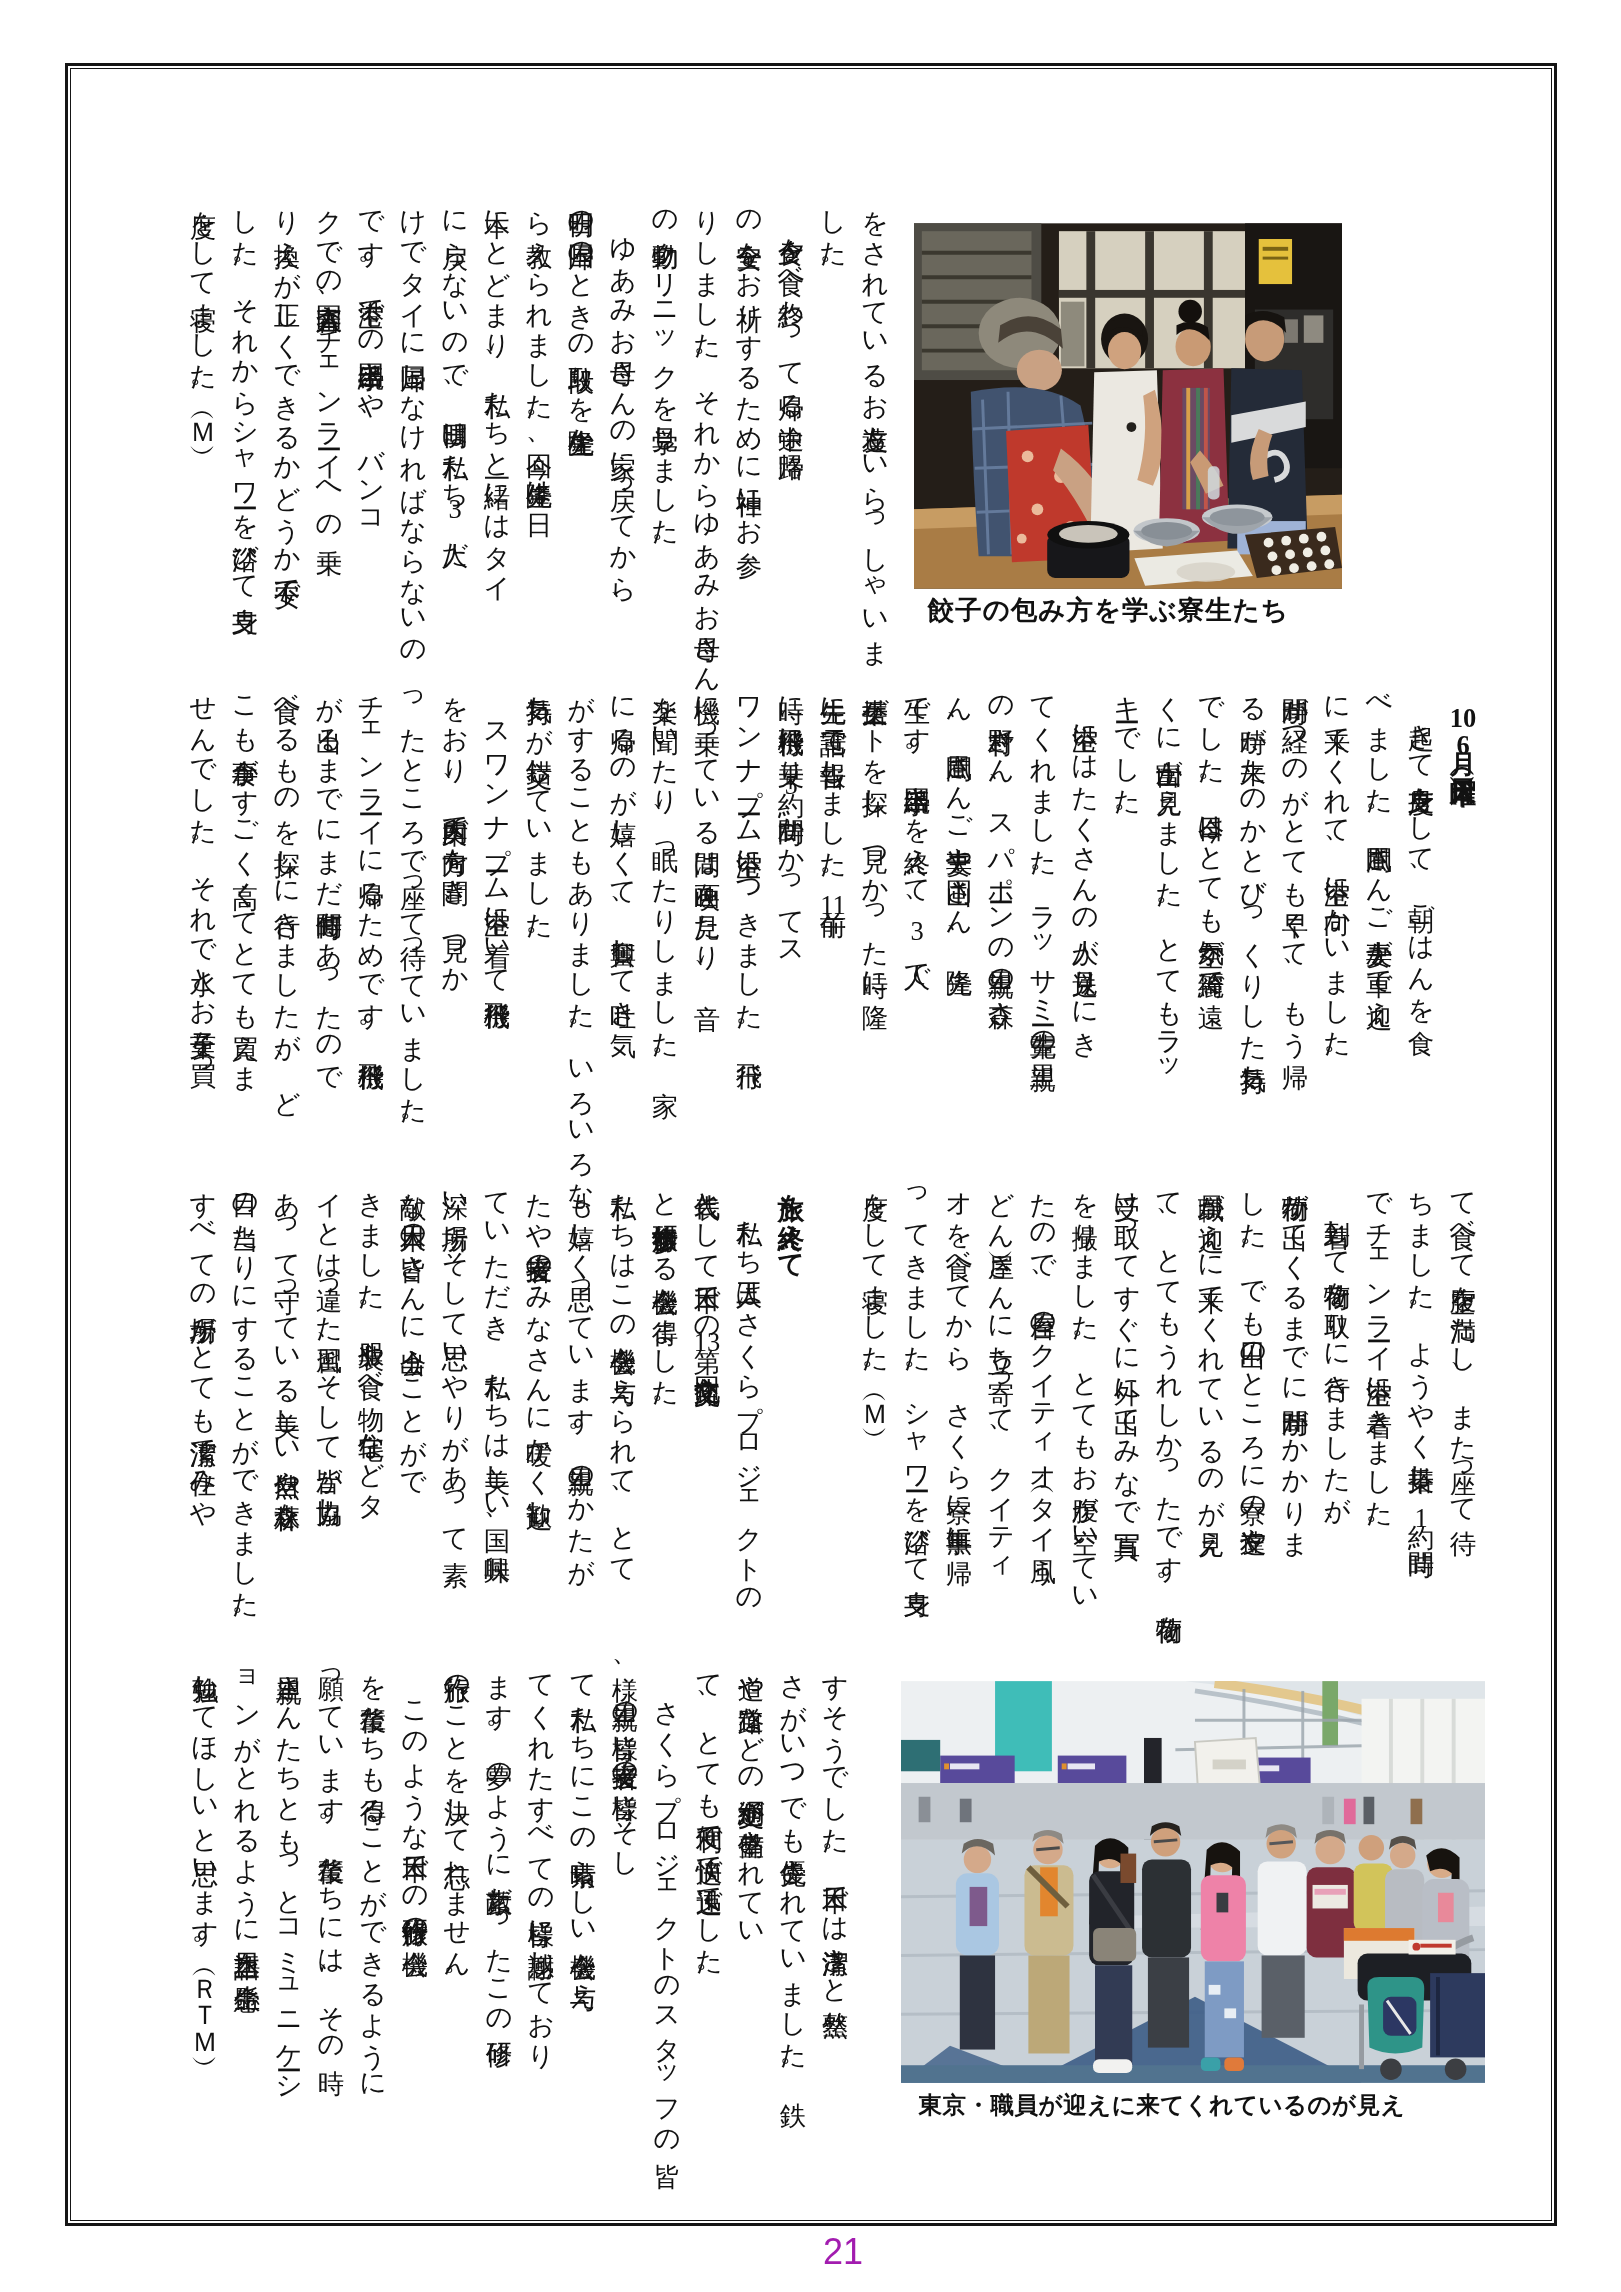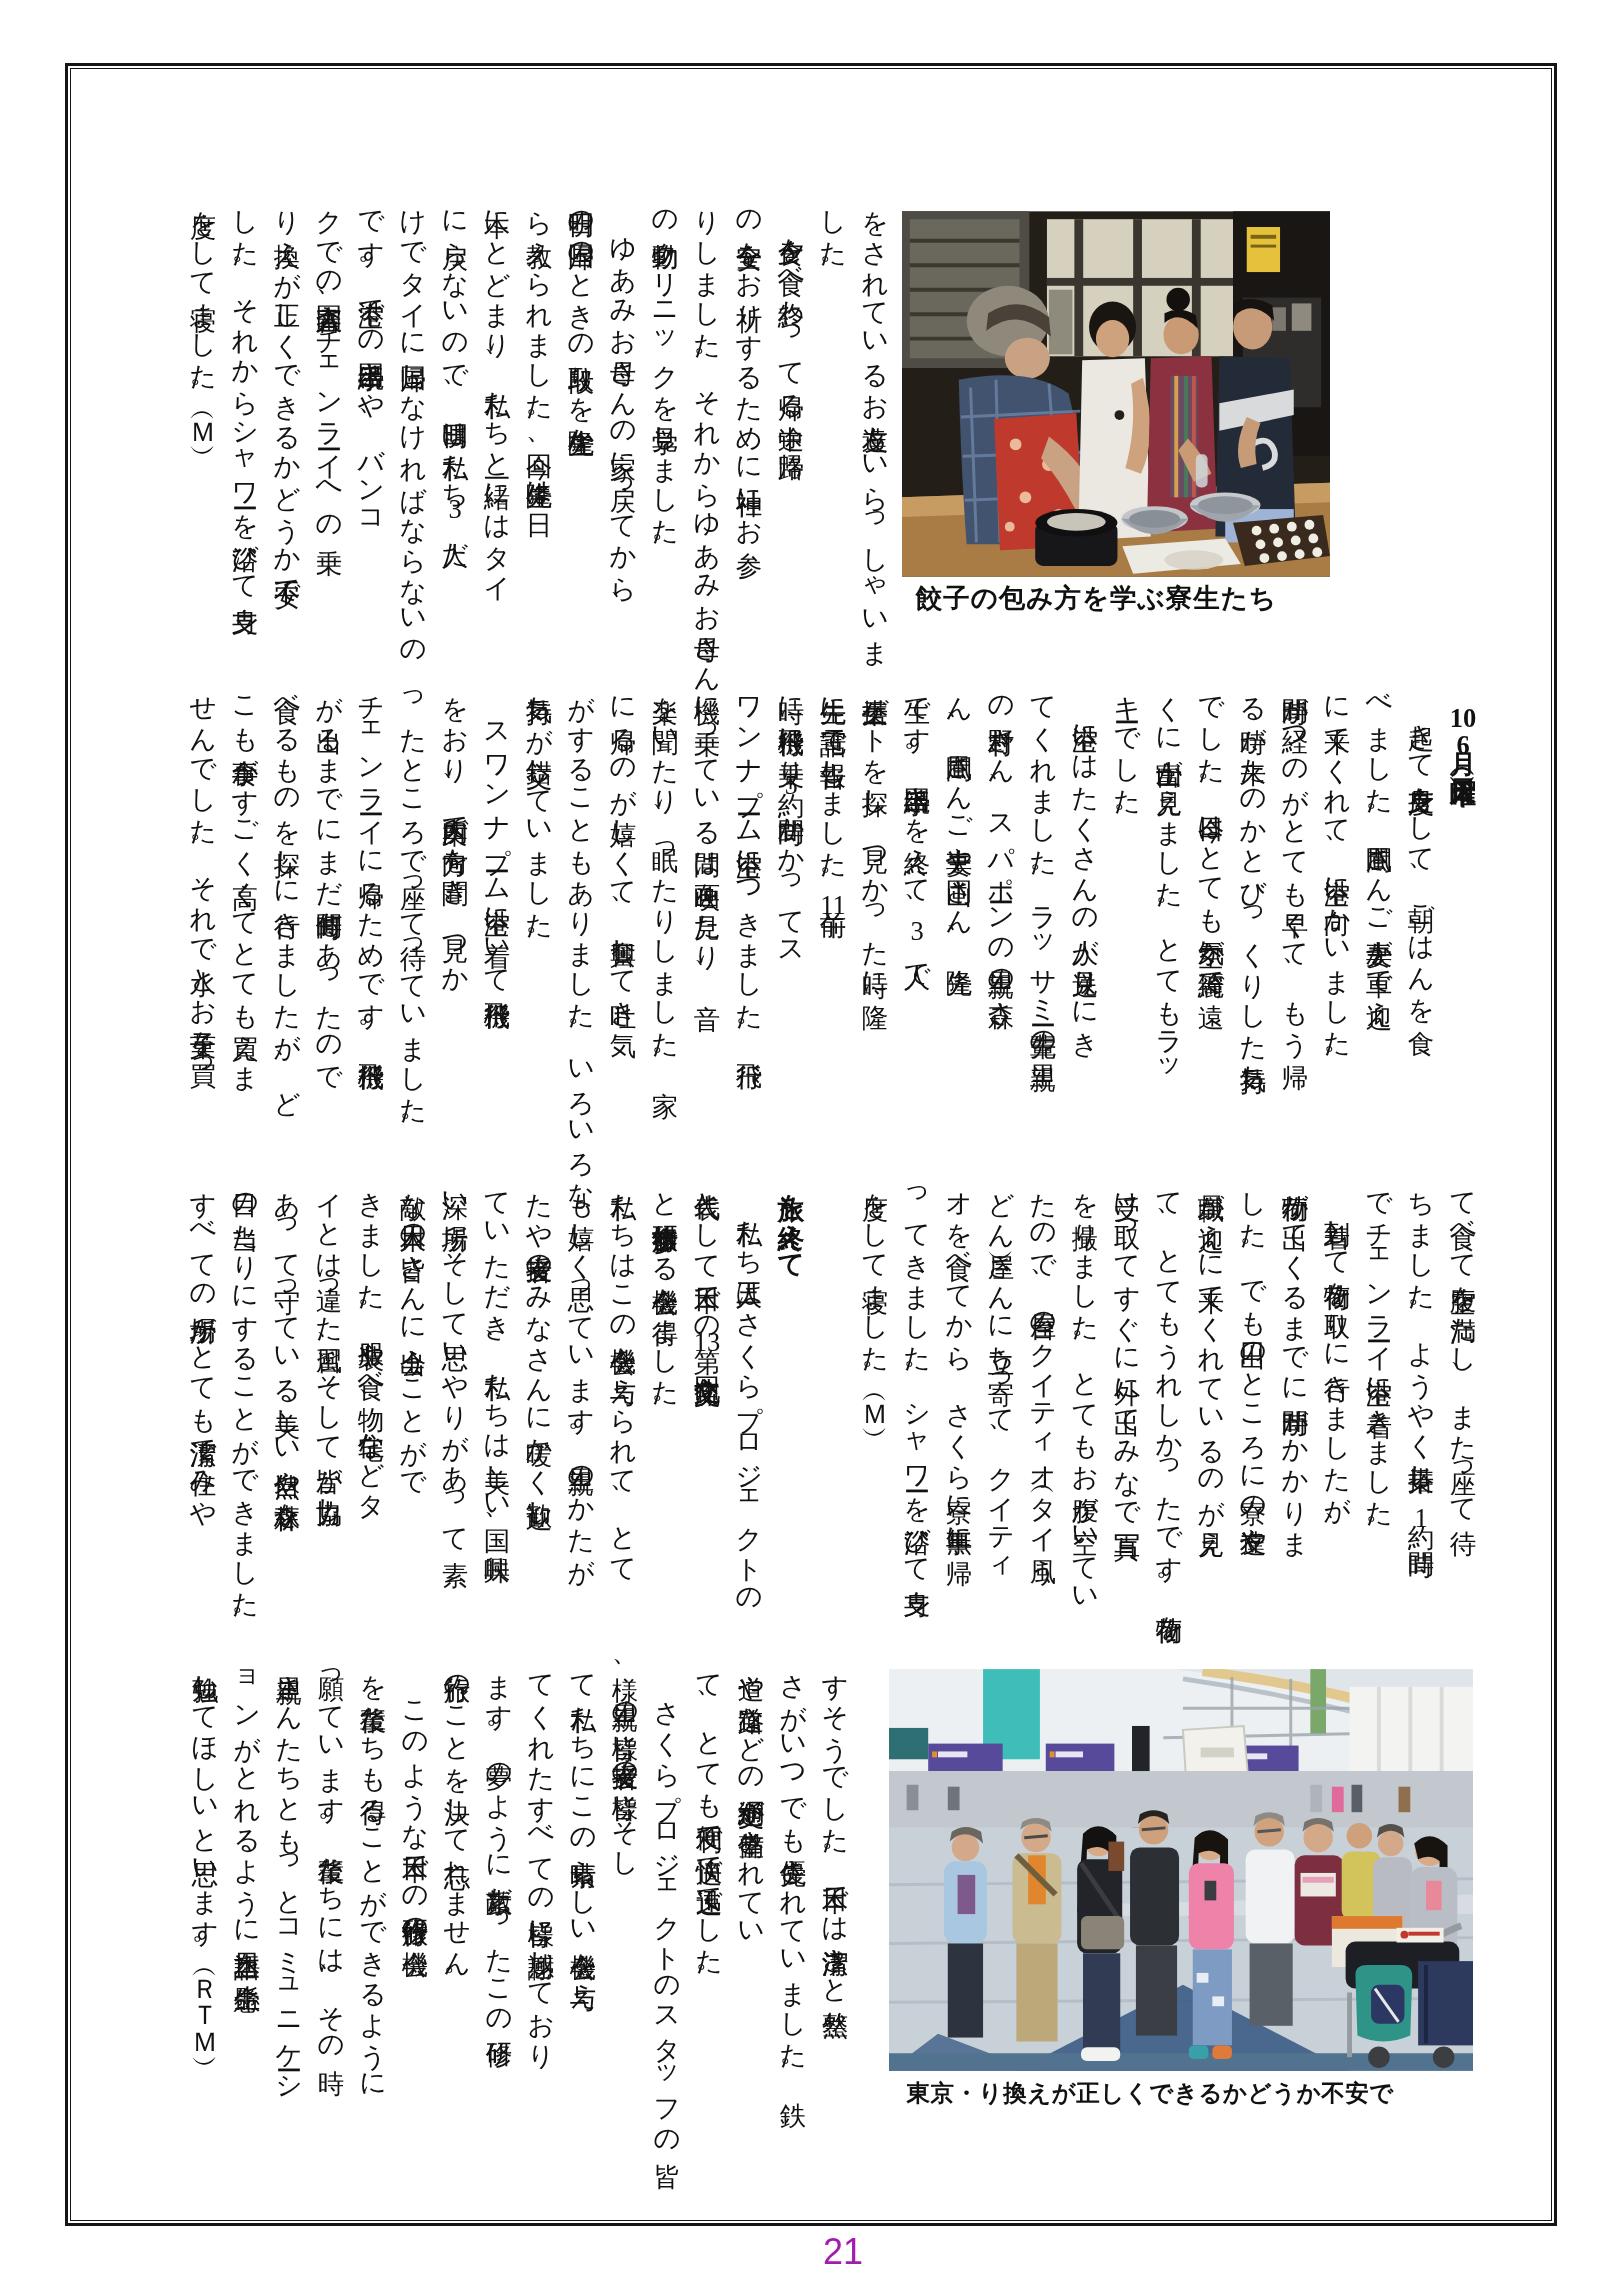--- a/index.html
+++ b/index.html
@@ -24,21 +24,21 @@
   .band1{left:186px;top:192px;width:710px;height:469px;}
   .band2{left:188px;top:678px;width:1296px;height:469px;}
   .band3{left:188px;top:1174px;width:1296px;height:469px;}
   .band4{left:186px;top:1656px;width:670px;height:502px;}
   .vcol{white-space:pre;}
   .vcol.heading{font-weight:bold;}
   .vcol.empty{width:42px;}
   .tcy{text-combine-upright:all;}
 
   
-  figure.photo{position:absolute;margin:0;padding:0;}
+  figure.photo{position:absolute;margin:12px;padding:0;}
   .photo1{left:902px;top:211px;width:428px;height:366px;}
   .photo2{left:889px;top:1669px;width:584px;height:402px;}
   figure.photo svg{display:block;}
   figcaption{
     position:absolute;
     font-family:"Liberation Sans","DejaVu Sans",sans-serif;
     font-weight:bold;color:#111;white-space:nowrap;
   }
   .photo1 figcaption{top:369px;left:13.7px;font-size:26.5px;letter-spacing:1px;}
   .photo2 figcaption{top:408px;left:17.6px;font-size:23.5px;letter-spacing:0.5px;}
@@ -419,19 +419,19 @@
       <rect x="530" y="268" width="32" height="4" fill="#c0392e"></rect>
       <path d="M476,312 q0,-10 12,-10 l34,0 q12,0 12,12 l-2,60 q-28,12 -54,0 Z" fill="#2e9488"></path>
       <rect x="492" y="322" width="34" height="40" rx="8" fill="#2c3763"></rect>
       <path d="M496,326 q14,20 24,34" stroke="#e8e8e8" stroke-width="3" fill="none"></path>
       <rect x="540" y="298" width="56" height="86" fill="#2d3a5e"></rect>
       <line x1="548" y1="302" x2="548" y2="382" stroke="#1d2640" stroke-width="4"></line>
       <circle cx="500" cy="396" r="11" fill="#3c3e42"></circle>
       <circle cx="566" cy="396" r="11" fill="#3c3e42"></circle>
       <line x1="470" y1="330" x2="470" y2="396" stroke="#969ba1" stroke-width="5"></line>
     </svg>
-    <figcaption>東京・り換えが正しくできるかどうか不安で</figcaption>
+    <figcaption>東京・職員が迎えに来てくれているのが見え</figcaption>
   </figure>
 
   <div class="pagenum">21</div>
 
 </div>
 
 
 </body></html>

